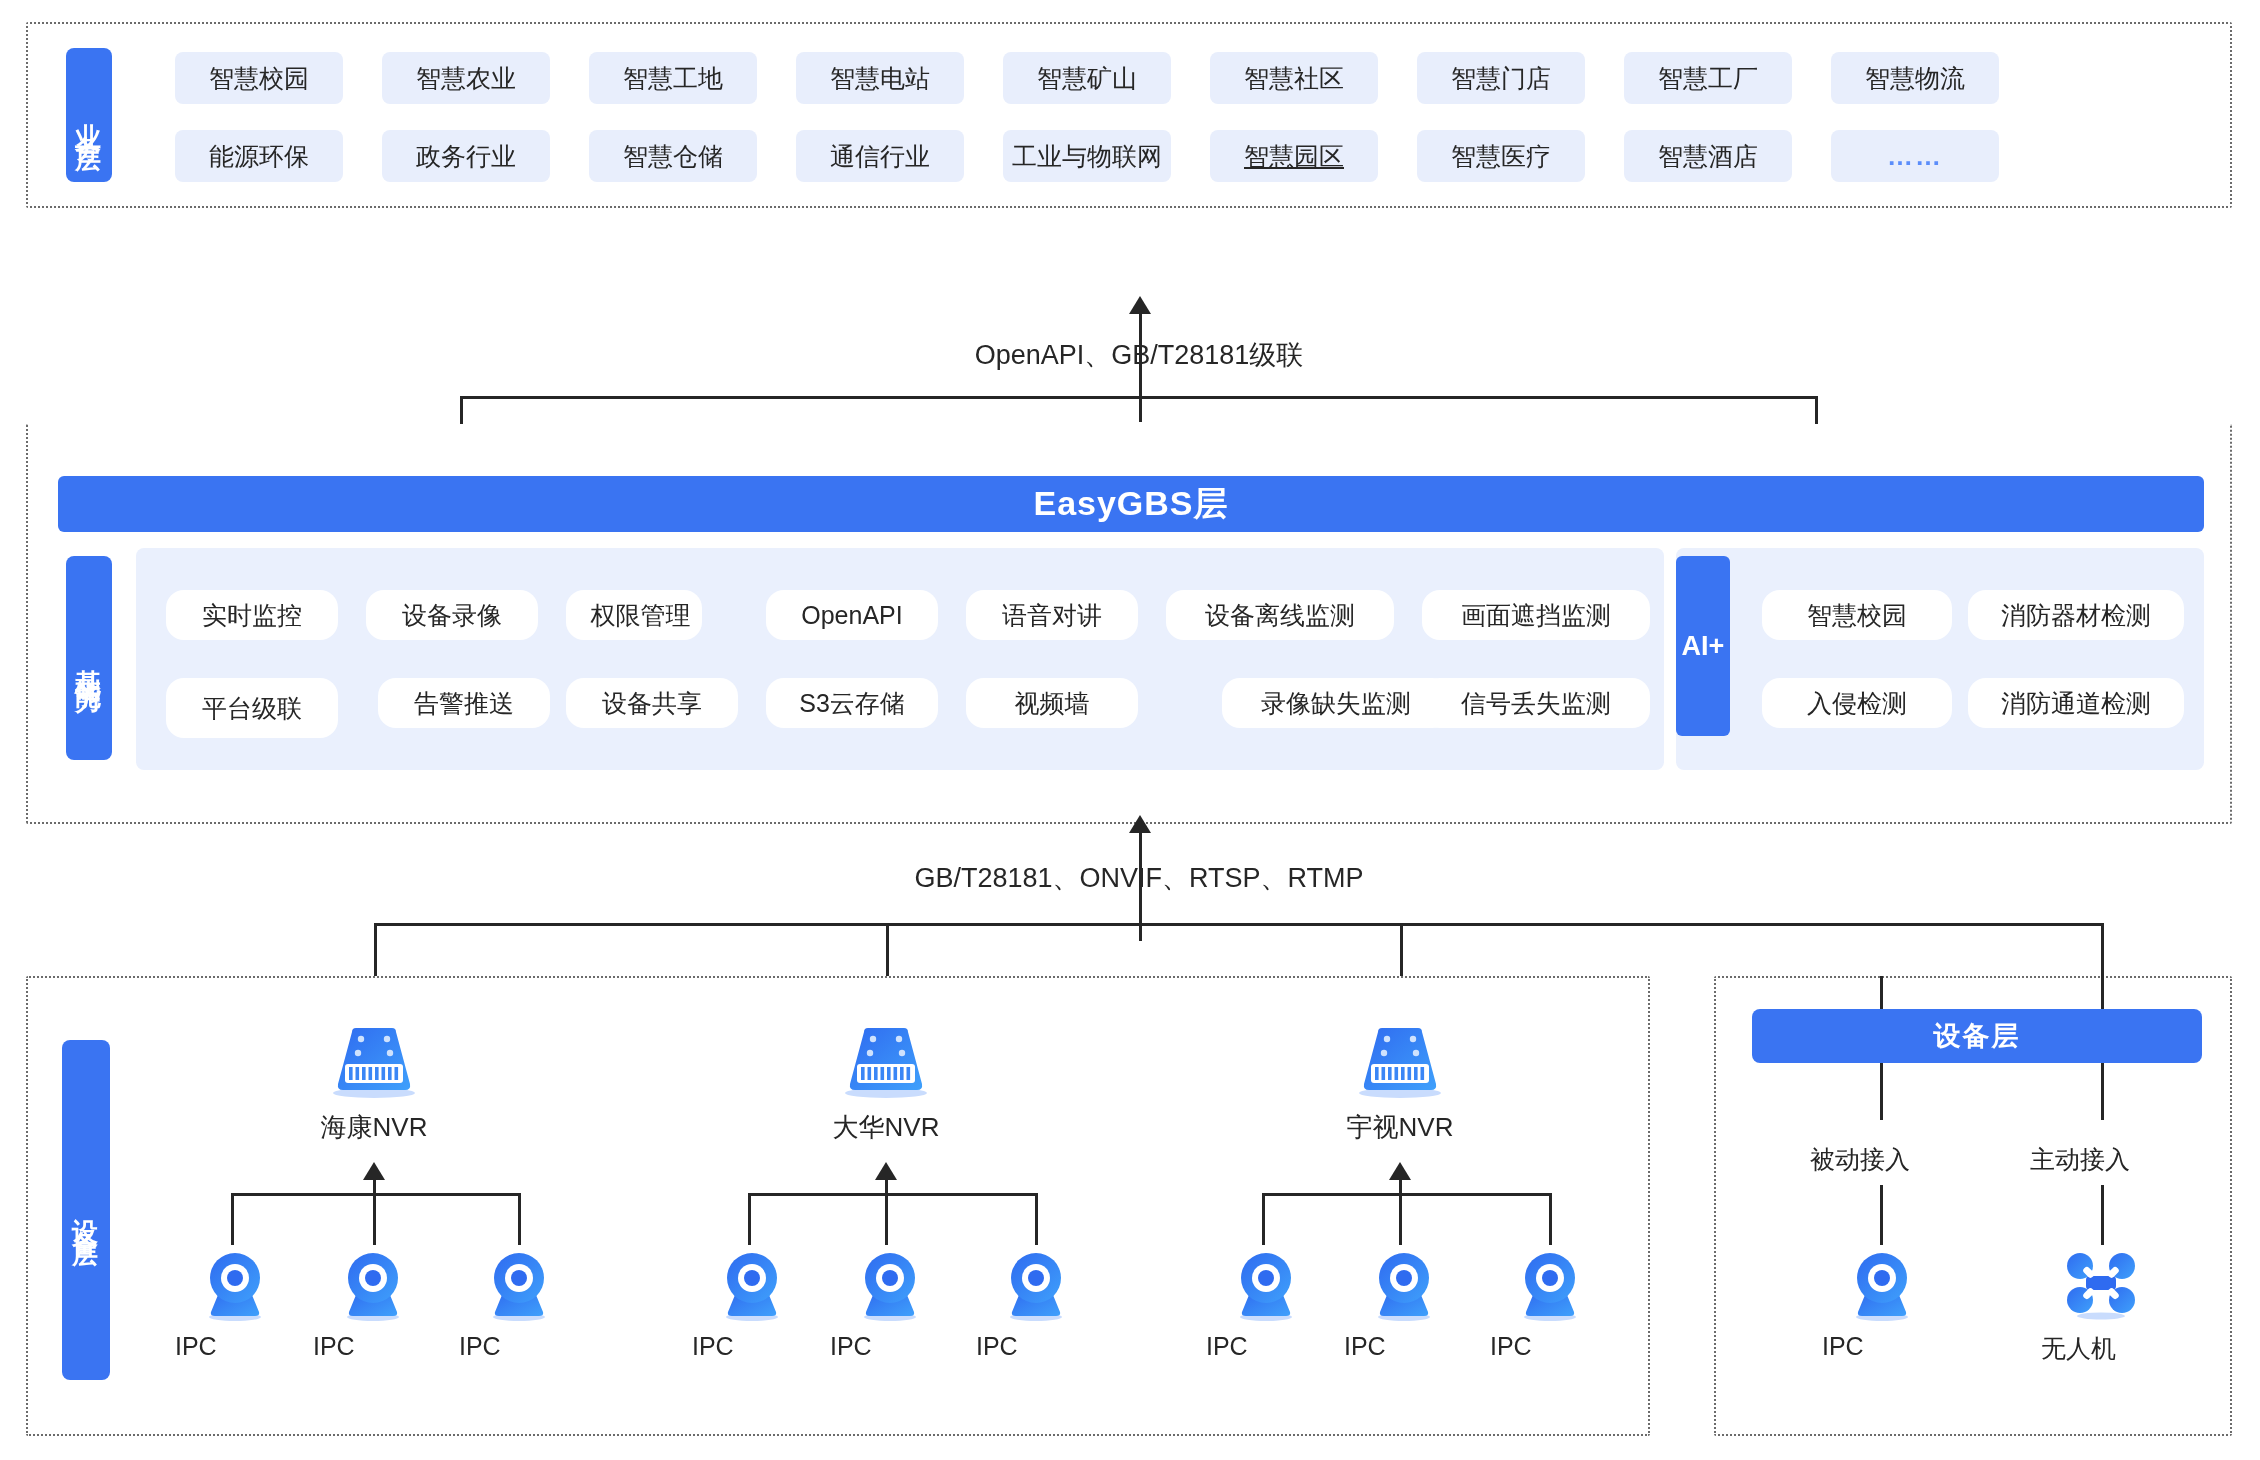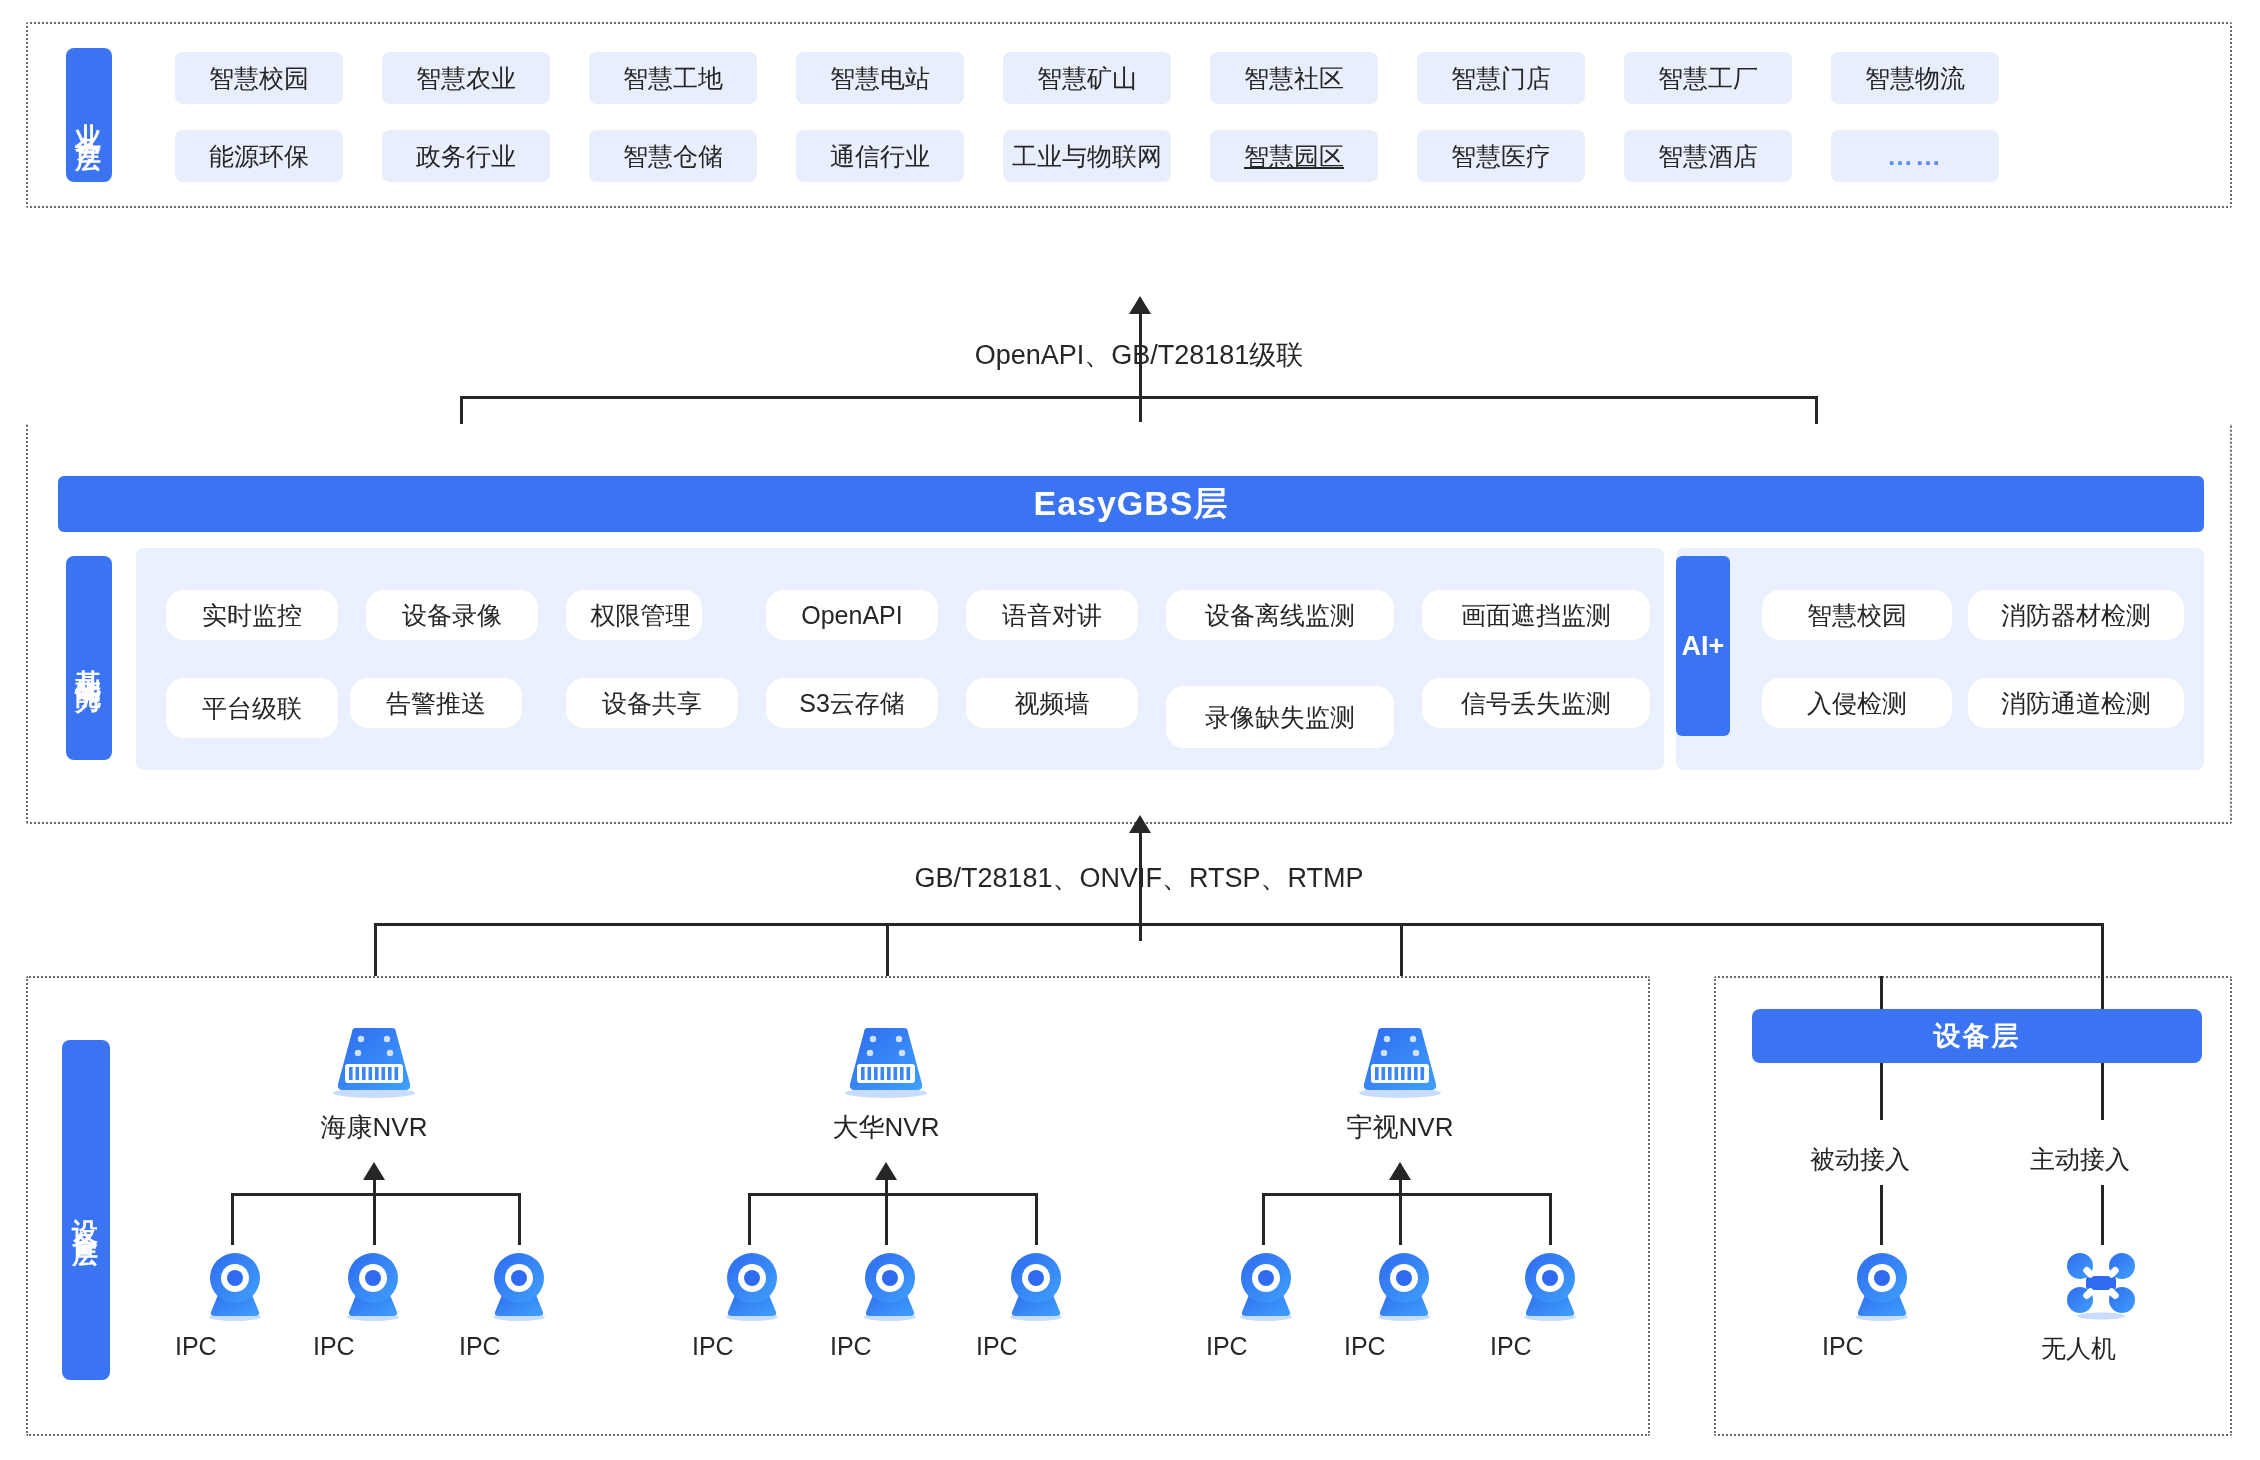--- a/index.html
+++ b/index.html
@@ -183,25 +183,25 @@
 
 <div class="chip-white" style="left:166px;top:590px;width:172px;height:50px;">实时监控</div>
 <div class="chip-white" style="left:366px;top:590px;width:172px;height:50px;">设备录像</div>
 <div class="chip-white" style="left:566px;top:590px;width:136px;height:50px;padding-left:13px;">权限管理</div>
 <div class="chip-white" style="left:766px;top:590px;width:172px;height:50px;">OpenAPI</div>
 <div class="chip-white" style="left:966px;top:590px;width:172px;height:50px;">语音对讲</div>
 <div class="chip-white" style="left:1166px;top:590px;width:228px;height:50px;">设备离线监测</div>
 <div class="chip-white" style="left:1422px;top:590px;width:228px;height:50px;">画面遮挡监测</div>
 
 <div class="chip-white" style="left:166px;top:678px;width:172px;height:60px;">平台级联</div>
-<div class="chip-white" style="left:350px;top:678px;width:172px;height:50px;">告警推送</div>
+<div class="chip-white" style="left:378px;top:678px;width:172px;height:50px;">告警推送</div>
 <div class="chip-white" style="left:566px;top:678px;width:172px;height:50px;">设备共享</div>
 <div class="chip-white" style="left:766px;top:678px;width:172px;height:50px;">S3云存储</div>
 <div class="chip-white" style="left:966px;top:678px;width:172px;height:50px;">视频墙</div>
-<div class="chip-white" style="left:1166px;top:678px;width:228px;height:62px;margin-top:8px;">录像缺失监测</div>
+<div class="chip-white" style="left:1222px;top:678px;width:228px;height:50px;">录像缺失监测</div>
 <div class="chip-white" style="left:1422px;top:678px;width:228px;height:50px;">信号丢失监测</div>
 
 <div class="pale-panel" style="left:1676px;top:548px;width:528px;height:222px;"></div>
 <div class="ai-tab" style="left:1676px;top:556px;width:54px;height:180px;">AI+</div>
 <div class="chip-white" style="left:1762px;top:590px;width:190px;height:50px;">智慧校园</div>
 <div class="chip-white" style="left:1968px;top:590px;width:216px;height:50px;">消防器材检测</div>
 <div class="chip-white" style="left:1762px;top:678px;width:190px;height:50px;">入侵检测</div>
 <div class="chip-white" style="left:1968px;top:678px;width:216px;height:50px;">消防通道检测</div>
 
 <div class="arrow-up" style="left:1129px;top:815px;"></div>

